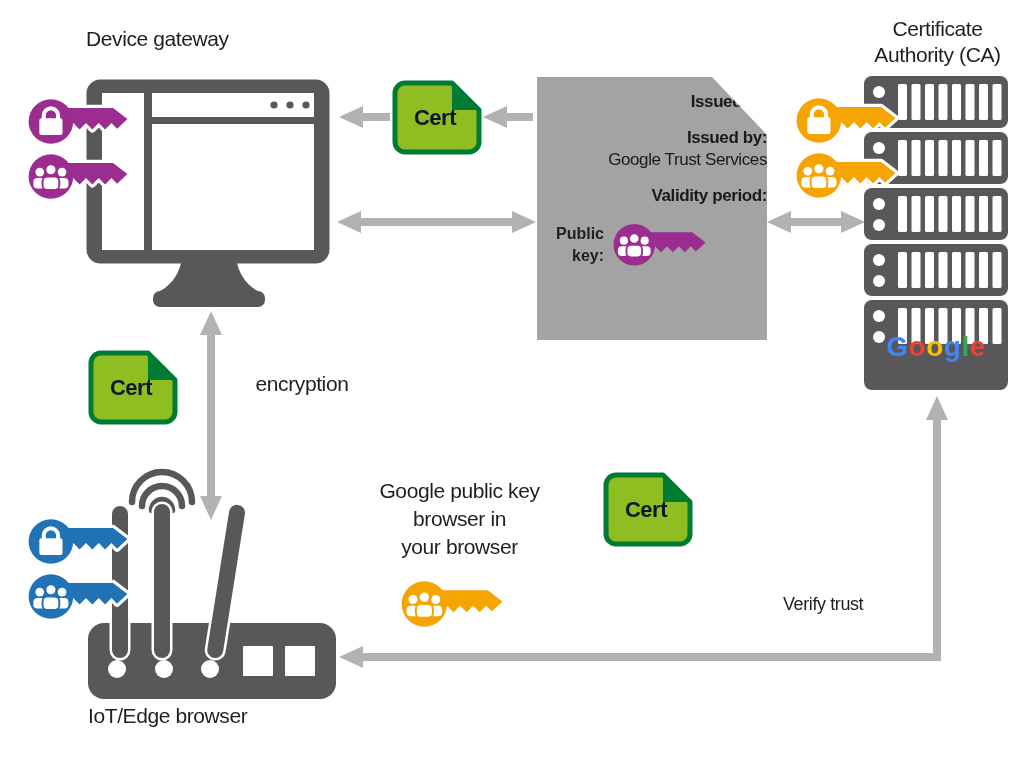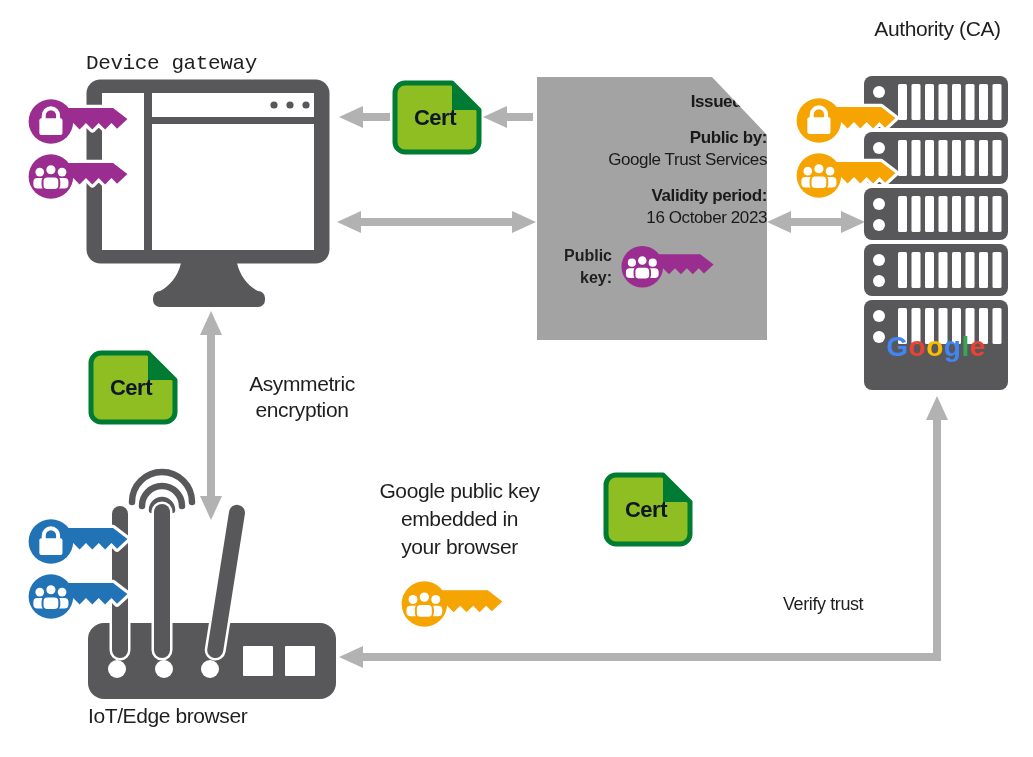--- a/index.html
+++ b/index.html
@@ -78,34 +78,34 @@
       <polygon points="211,311 200,335 222,335"></polygon>
       <polygon points="211,520 200,496 222,496"></polygon>
     </g>
     <g>
       <path d="M363,657 L937,657 L937,420"></path>
       <polygon points="339,657 363,646 363,668"></polygon>
       <polygon points="937,396 926,420 948,420"></polygon>
     </g>
   </svg>
 
-  <div class="t" style="left:86px;top:51px;font-family:Liberation Mono, monospace;">Device gateway</div>
+  <div class="t" style="left:86px;top:26px;">Device gateway</div>
 
   <div class="t center" style="left:845px;top:16px;width:185px;">
+    <div>Certificate</div>
     <div>Authority (CA)</div>
   </div>
 
   <div class="t center" style="left:222px;top:371px;width:160px;">
-    <div>Asymmetric</div>
     <div>encryption</div>
   </div>
 
   <div class="t center" style="left:352px;top:477px;width:215px;line-height:28px;">
     <div>Google public key</div>
-    <div>embedded in</div>
+    <div>browser in</div>
     <div>your browser</div>
   </div>
 
   <div class="t bold" style="left:783px;top:591px;font-size:18px;">Verify trust</div>
 
   <div class="t" style="left:88px;top:703px;">IoT/Edge browser</div>
 
   <svg class="abs device" style="left:85px;top:78px;" width="248" height="236" viewBox="0 0 248 236">
     <rect x="1.5" y="1.5" width="243" height="184" rx="14" fill="#58585a"></rect>
     <rect x="17" y="15" width="212" height="157" fill="#ffffff"></rect>
@@ -210,29 +210,28 @@
       <rect x="165" y="190" width="30" height="30" rx="1"></rect>
       <rect x="207" y="190" width="30" height="30" rx="1"></rect>
     </g>
   </svg>
 
   <div class="doc">
     <div class="doc-block">
       <div class="doc-label">Issued to:</div>
     </div>
     <div class="doc-block">
-      <div class="doc-label">Public by:</div>
+      <div class="doc-label">Issued by:</div>
       <div>Google Trust Services</div>
     </div>
     <div class="doc-block">
       <div class="doc-label">Validity period:</div>
-      <div>16 October 2023</div>
     </div>
     <div class="doc-keyrow">
-      <div class="doc-label" style="line-height:22px;margin-left:8px;">
+      <div class="doc-label" style="line-height:22px;">
         <div>Public</div>
         <div>key:</div>
       </div>
       <span class="key" style="width:104px;height:48px;">
           <svg viewBox="0 0 140 64" preserveAspectRatio="xMinYMin meet">
             <g fill="#9a2d8f">
               <circle cx="30" cy="32" r="28"></circle>
               <path d="M50,15 H108 L126,29 L113,41 L106,34 L98,42 L90,34 L82,42 L74,34 L66,42 L58,34 L50,41 Z"></path>
             </g>
             <circle cx="16" cy="26.5" r="5.5" fill="#fff"></circle>

